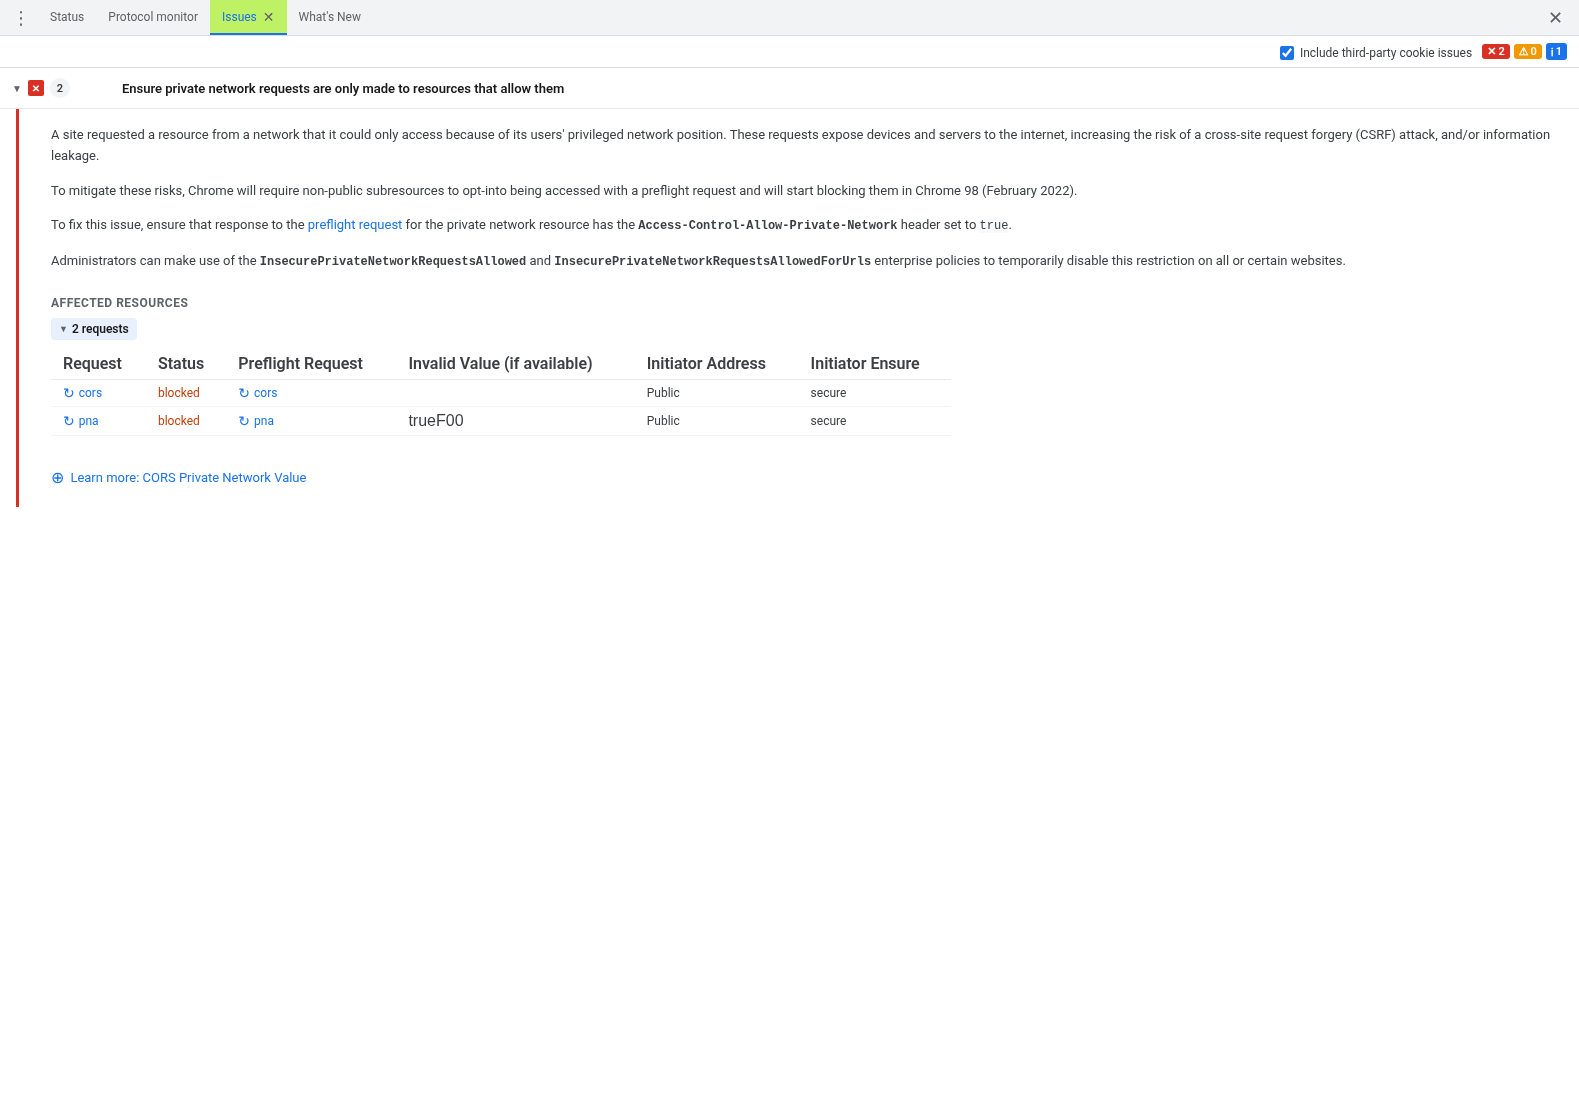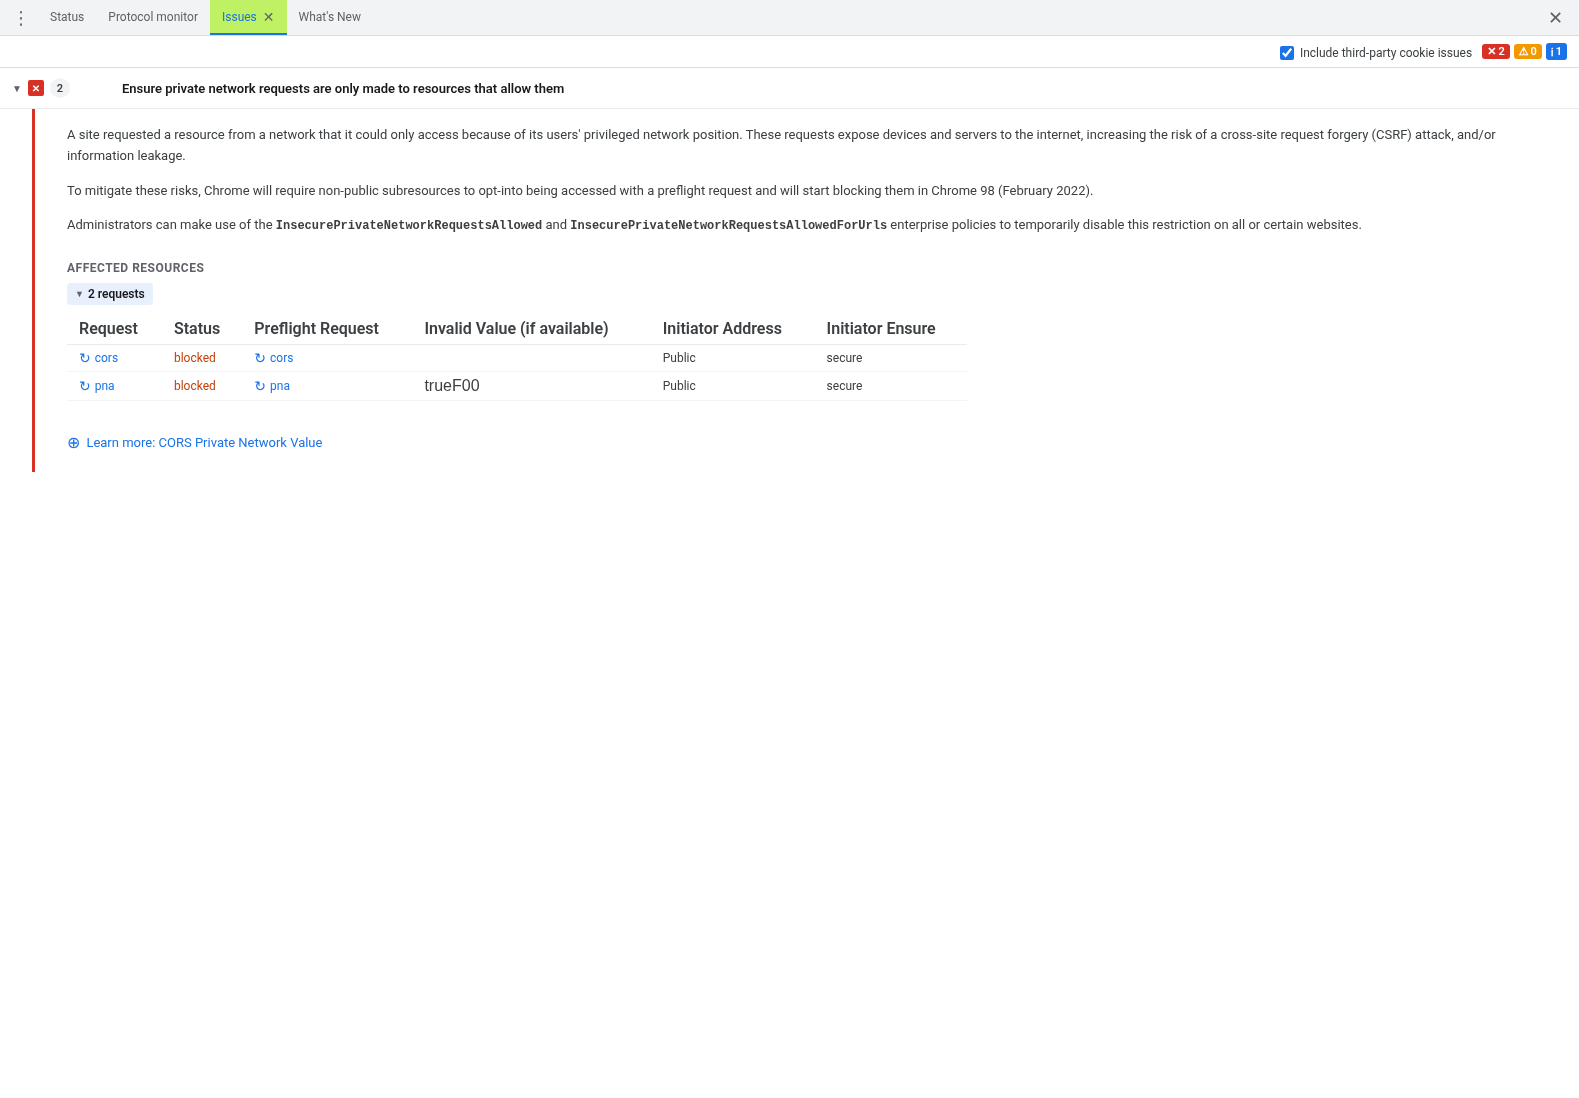--- a/index.html
+++ b/index.html
@@ -171,21 +171,21 @@
       font-weight: 600;
       color: #1a1a1a;
       flex: 1;
       padding-left: 44px;
     }
 
     
     .issue-body {
       padding: 0 28px 0 32px;
       border-left: 3px solid #d93025;
-      margin-left: 32px;
+      margin-left: 16px;
     }
     .issue-description {
       padding: 16px 0 12px 0;
       line-height: 1.6;
       color: #3c4043;
       font-size: 13px;
     }
     .issue-description p {
       margin-bottom: 14px;
     }
@@ -348,20 +348,23 @@
       <span class="chevron">▼</span>
       <span class="error-badge-icon">✕</span>
       <span class="issue-count-badge">2</span>
       <span class="issue-title">Ensure private network requests are only made to resources that allow them</span>
     </div>
 
     <div class="issue-body">
       <div class="issue-description">
         <p>A site requested a resource from a network that it could only access because of its users' privileged network position. These requests expose devices and servers to the internet, increasing the risk of a cross-site request forgery (CSRF) attack, and/or information leakage.</p>
         <p>To mitigate these risks, Chrome will require non-public subresources to opt-into being accessed with a preflight request and will start blocking them in Chrome 98 (February 2022).</p>
+        <p>
+          <span>To fix this issue, ensure that response to the </span><a href="#" class="link">preflight request</a><span> for the private network resource has the </span><span class="bold-mono">Access-Control-Allow-Private-Network</span><span> header set to </span><span class="mono">true</span><span>.</span>
+        </p>
         <p>
           <span>Administrators can make use of the </span><span class="bold-mono">InsecurePrivateNetworkRequestsAllowed</span><span> and </span><span class="bold-mono">InsecurePrivateNetworkRequestsAllowedForUrls</span><span> enterprise policies to temporarily disable this restriction on all or certain websites.</span>
         </p>
       </div>
 
       <div class="affected-resources">
         <div class="affected-resources-label">AFFECTED RESOURCES</div>
         <div class="requests-group">
           <div class="requests-group-header">
             <span class="chevron">▼</span>

